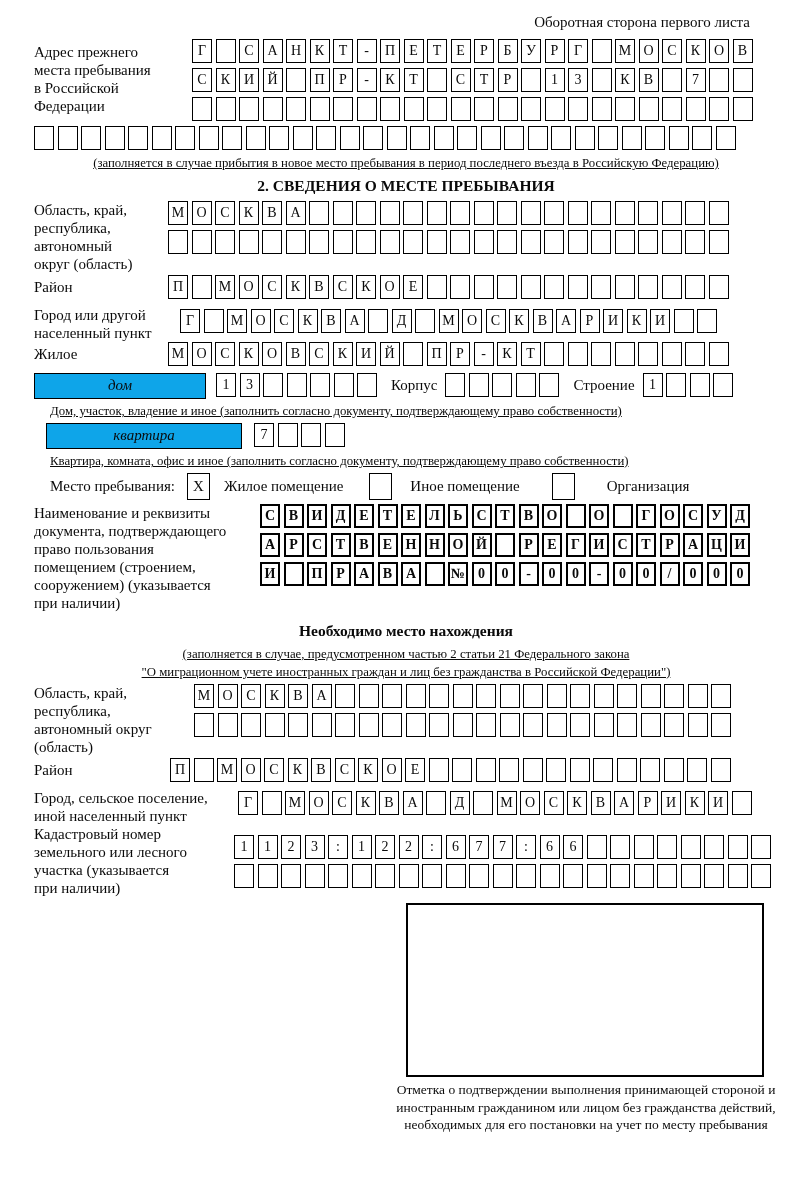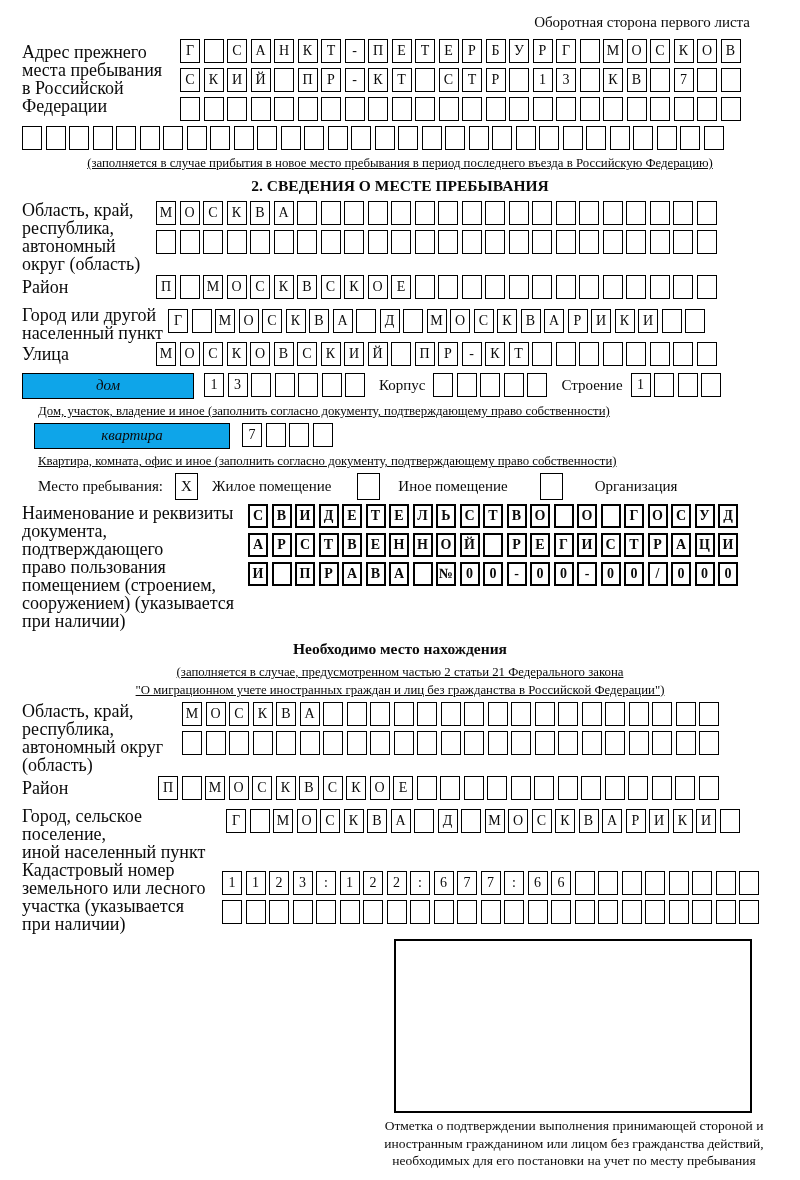--- a/index.html
+++ b/index.html
@@ -1,22 +1,22 @@
 <!DOCTYPE html>
 <html><head>
 <meta charset="utf-8">
 <style>
   html,body{margin:0;padding:0;background:#fff;}
   body{width:800px;height:1180px;overflow:hidden;
        font-family:"Liberation Serif","DejaVu Serif",serif;color:#0a0a0a;}
-  .page{box-sizing:border-box;width:800px;height:1180px;padding:14px 22px 0 22px;}
+  .page{box-sizing:border-box;width:800px;height:1180px;padding:14px 22px 0 34px;}
   .corner{text-align:right;font-size:15px;padding-right:28px;}
   .ml{white-space:pre-line;}
   .row{display:flex;align-items:flex-start;}
-  .lbl{font-size:18px;line-height:18px;flex:0 0 auto;}
+  .lbl{font-size:15px;line-height:18px;flex:0 0 auto;}
   .cells{display:flex;flex-wrap:nowrap;gap:3.5px;}
   .cells{margin-bottom:5px;}
   .cell{box-sizing:border-box;flex:0 0 20px;width:20px;height:24px;border:1.6px solid #000;
         font-size:14px;line-height:21px;text-align:center;background:#fff;}
   .bold .cell{border-width:2.2px;font-weight:bold;line-height:20px;}
   .caption{font-size:12.8px;line-height:16px;text-align:center;margin:1px 0 4px 0;text-decoration:underline;}
   .sect-title{font-size:15.5px;font-weight:bold;text-align:center;margin:6px 0 6px 0;}
   .widebox{box-sizing:border-box;border:1.6px solid #000;height:26px;font-size:15px;
            line-height:23px;text-align:center;background:#0ea5e9;font-style:italic;}
   .chk{box-sizing:border-box;width:23px;height:27px;border:1.6px solid #000;font-size:15px;
@@ -270,21 +270,21 @@
         <span class="cell">Р</span>
         <span class="cell">И</span>
         <span class="cell">К</span>
         <span class="cell">И</span>
         <span class="cell"></span>
         <span class="cell"></span>
       </div>
   </div>
 
   <div class="row">
-    <div class="lbl" style="flex-basis:134px;padding-top:3px;">Улица</div>
+    <div class="lbl" style="flex-basis:134px;padding-top:3px;">Жилое</div>
     <div class="cells">
         <span class="cell">М</span>
         <span class="cell">О</span>
         <span class="cell">С</span>
         <span class="cell">К</span>
         <span class="cell">О</span>
         <span class="cell">В</span>
         <span class="cell">С</span>
         <span class="cell">К</span>
         <span class="cell">И</span>

